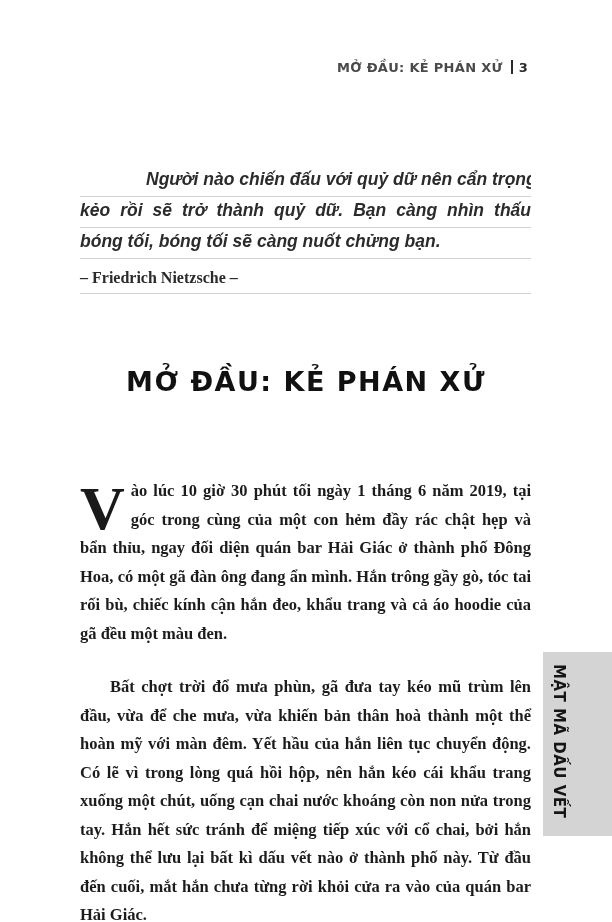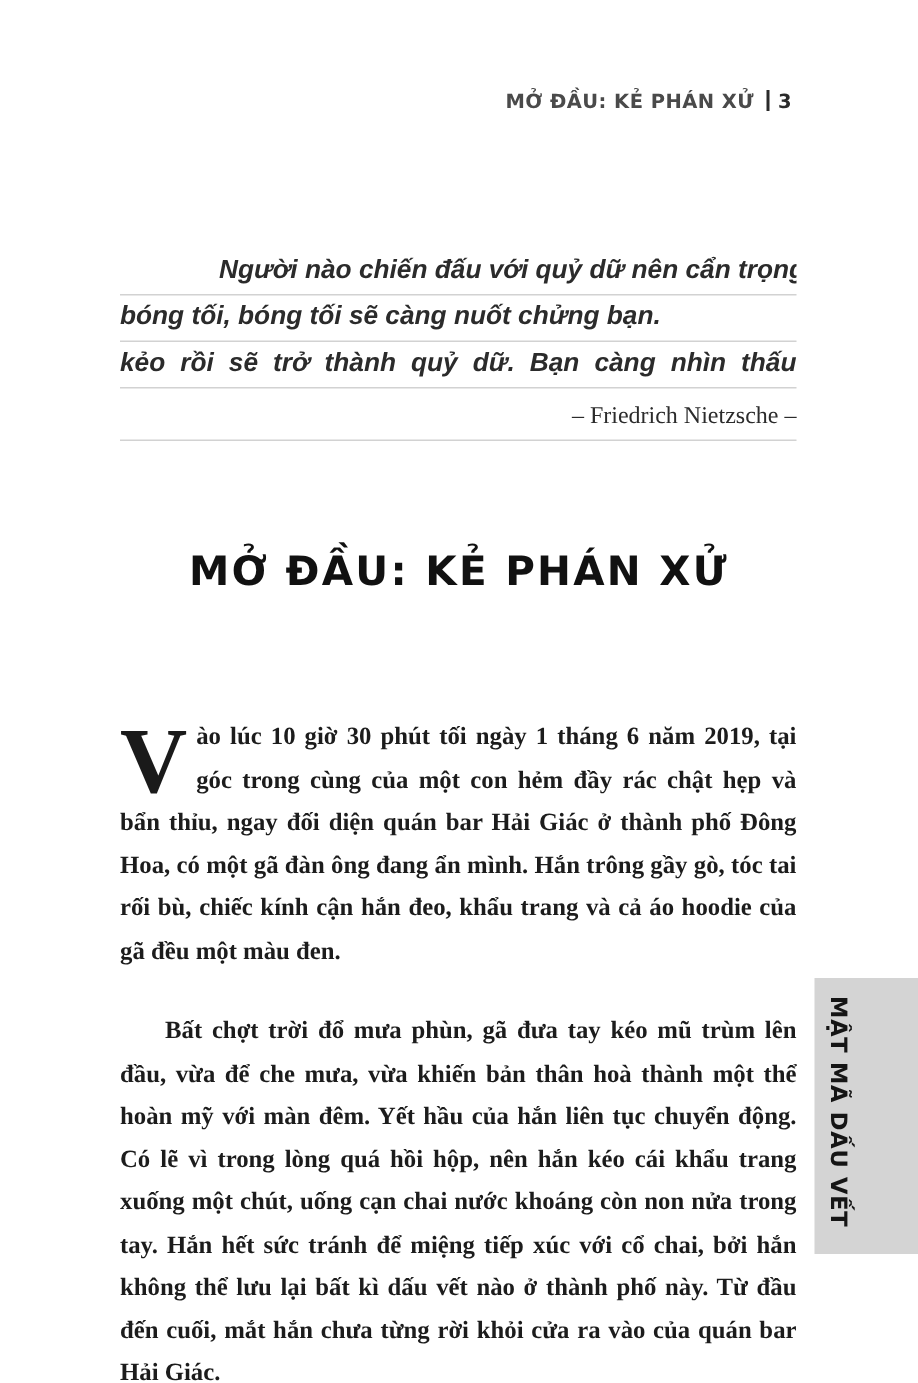--- a/index.html
+++ b/index.html
@@ -57,24 +57,24 @@
     }
     .epigraph .quote-line.justify {
       text-align: justify;
       text-align-last: justify;
     }
     .epigraph .quote-line.first {
       padding-left: 66px;
     }
     .epigraph .attribution {
       font-family: "Liberation Serif", serif;
-      font-weight: normal;
+      font-weight: bold;
       font-size: 16px;
       color: #2b2b2b;
-      text-align: right;
+      text-align: left;
       height: 30px;
       line-height: 30px;
       border-bottom: 1.5px solid #d2d2d2;
       margin-top: 4px;
     }
     .chapter-title {
       position: absolute;
       left: 0;
       width: 612px;
       top: 366px;
@@ -138,22 +138,22 @@
   </style>
 </head>
 <body>
 
 <div class="running-header">
   <span>MỞ ĐẦU: KẺ PHÁN XỬ</span><span class="sep"></span><span class="page-num">3</span>
 </div>
 
 <div class="epigraph">
   <div class="quote-line justify first">Người nào chiến đấu với quỷ dữ nên cẩn trọng</div>
+  <div class="quote-line justify">kẻo rồi sẽ trở thành quỷ dữ. Bạn càng nhìn thấu</div>
   <div class="quote-line">bóng tối, bóng tối sẽ càng nuốt chửng bạn.</div>
-  <div class="quote-line justify">kẻo rồi sẽ trở thành quỷ dữ. Bạn càng nhìn thấu</div>
   <div class="attribution">– Friedrich Nietzsche –</div>
 </div>
 
 <div class="chapter-title">MỞ ĐẦU: KẺ PHÁN XỬ</div>
 
 <div class="body-text">
   <p class="para1">Vào lúc 10 giờ 30 phút tối ngày 1 tháng 6 năm 2019, tại góc trong cùng của một con hẻm đầy rác chật hẹp và bẩn thỉu, ngay đối diện quán bar Hải Giác ở thành phố Đông Hoa, có một gã đàn ông đang ẩn mình. Hắn trông gầy gò, tóc tai rối bù, chiếc kính cận hắn đeo, khẩu trang và cả áo hoodie của gã đều một màu đen.</p>
   <p class="para2">Bất chợt trời đổ mưa phùn, gã đưa tay kéo mũ trùm lên đầu, vừa để che mưa, vừa khiến bản thân hoà thành một thể hoàn mỹ với màn đêm. Yết hầu của hắn liên tục chuyển động. Có lẽ vì trong lòng quá hồi hộp, nên hắn kéo cái khẩu trang xuống một chút, uống cạn chai nước khoáng còn non nửa trong tay. Hắn hết sức tránh để miệng tiếp xúc với cổ chai, bởi hắn không thể lưu lại bất kì dấu vết nào ở thành phố này. Từ đầu đến cuối, mắt hắn chưa từng rời khỏi cửa ra vào của quán bar Hải Giác.</p>
 </div>
 

